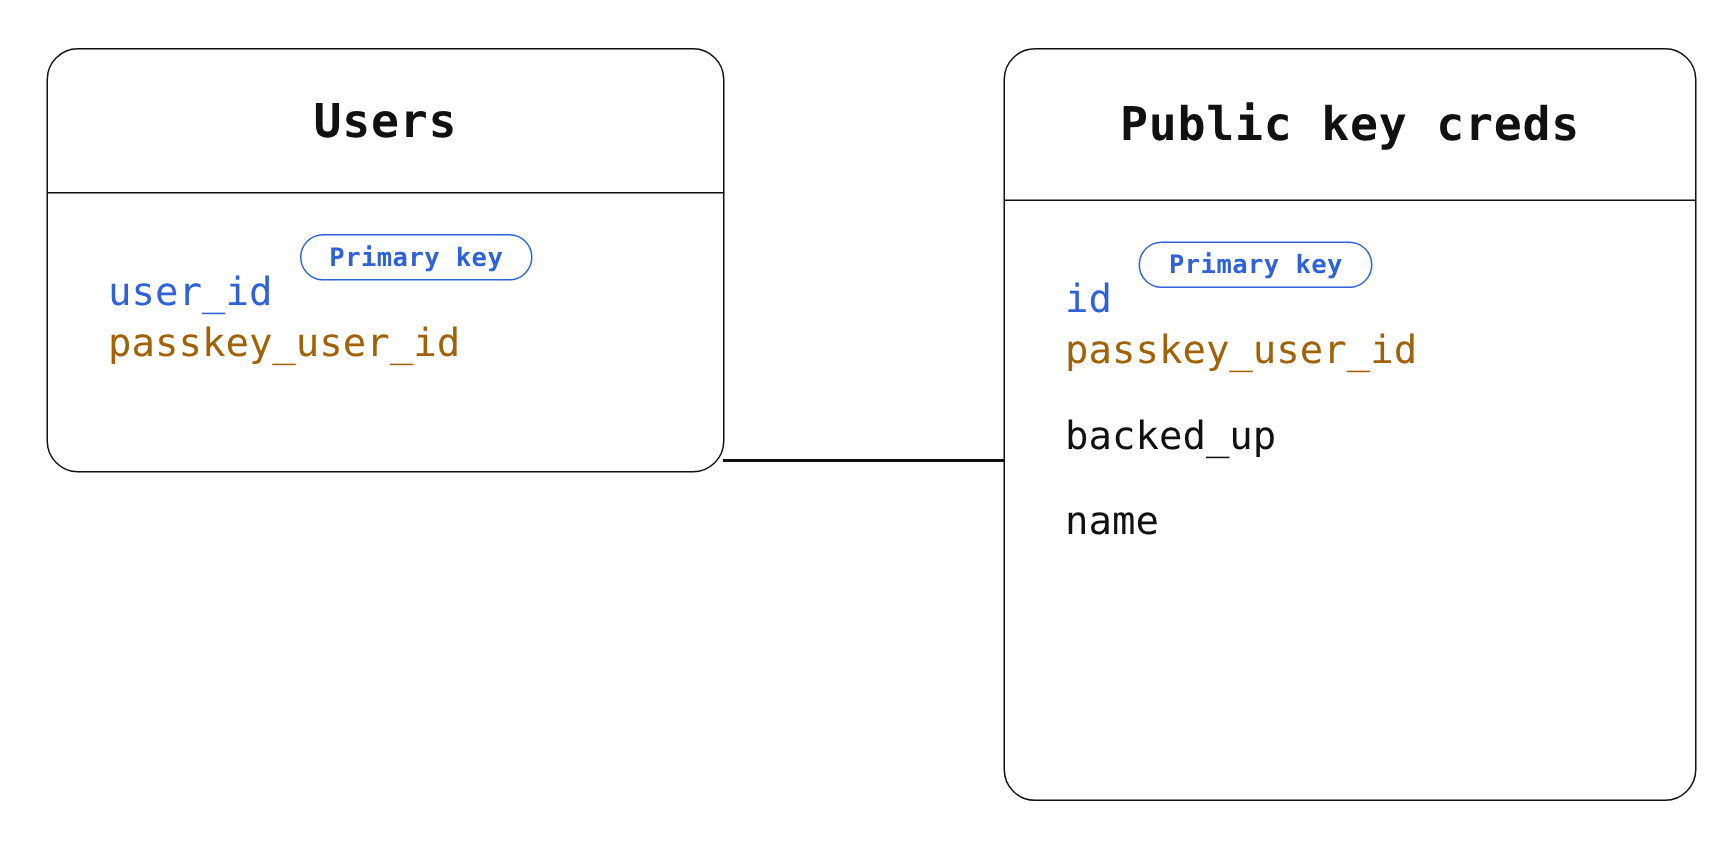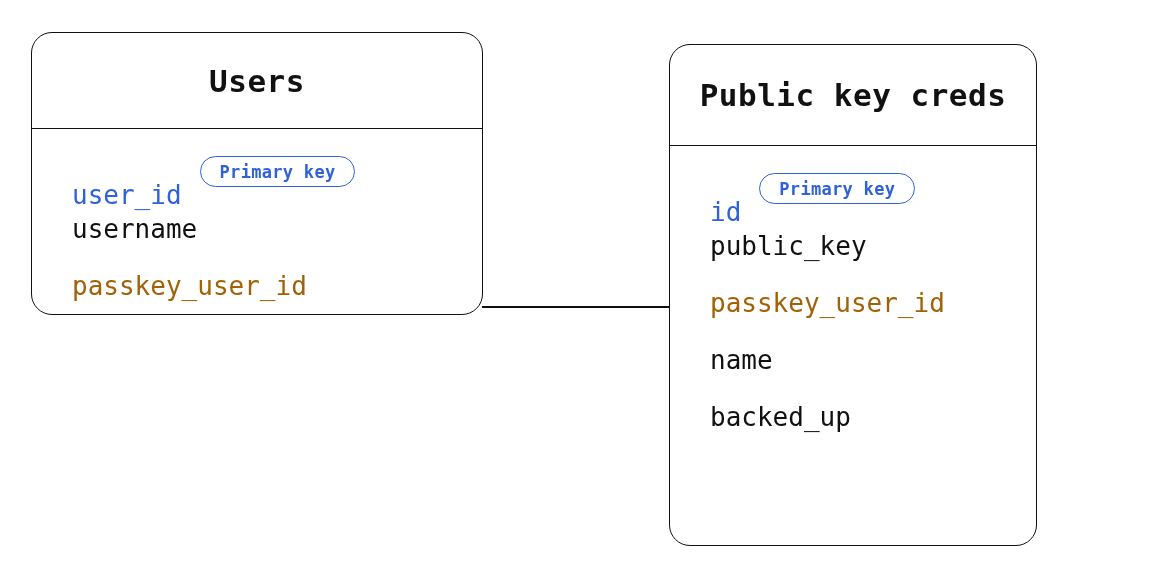--- a/index.html
+++ b/index.html
@@ -97,22 +97,22 @@
   #box-users {
     left: 31px;
     top: 32px;
     width: 452px;
     height: 283px;
   }
   #box-users .entity-header { height: 96px; }
 
   #box-creds {
     left: 669px;
-    top: 44px;
-    width: 368px;
+    top: 32px;
+    width: 462px;
     height: 502px;
   }
   #box-creds .entity-header { height: 101px; }
 
   
   #connector {
     position: absolute;
     left: 482px;
     top: 306px;
     width: 188px;
@@ -131,23 +131,20 @@
     </div>
     <div class="entity-fields">
 
       <div class="field-row">
         <span class="field-name key">user_id</span>
         <span class="pk-badge">
           <span class="pk-badge-label">Primary key</span>
         </span>
       </div>
 
-      <div class="field-row">
-        <span class="field-name">username</span>
-      </div>
 
       <div class="field-row">
         <span class="field-name fk">passkey_user_id</span>
       </div>
 
     </div>
   </div>
 
   <div id="connector"></div>
 
@@ -157,33 +154,30 @@
     </div>
     <div class="entity-fields">
 
       <div class="field-row">
         <span class="field-name key">id</span>
         <span class="pk-badge">
           <span class="pk-badge-label">Primary key</span>
         </span>
       </div>
 
-      <div class="field-row">
-        <span class="field-name">public_key</span>
-      </div>
 
       <div class="field-row">
         <span class="field-name fk">passkey_user_id</span>
       </div>
 
       <div class="field-row">
-        <span class="field-name">name</span>
+        <span class="field-name">backed_up</span>
       </div>
 
       <div class="field-row">
-        <span class="field-name">backed_up</span>
+        <span class="field-name">name</span>
       </div>
 
 
     </div>
   </div>
 
 </div>
 
 </body></html>

